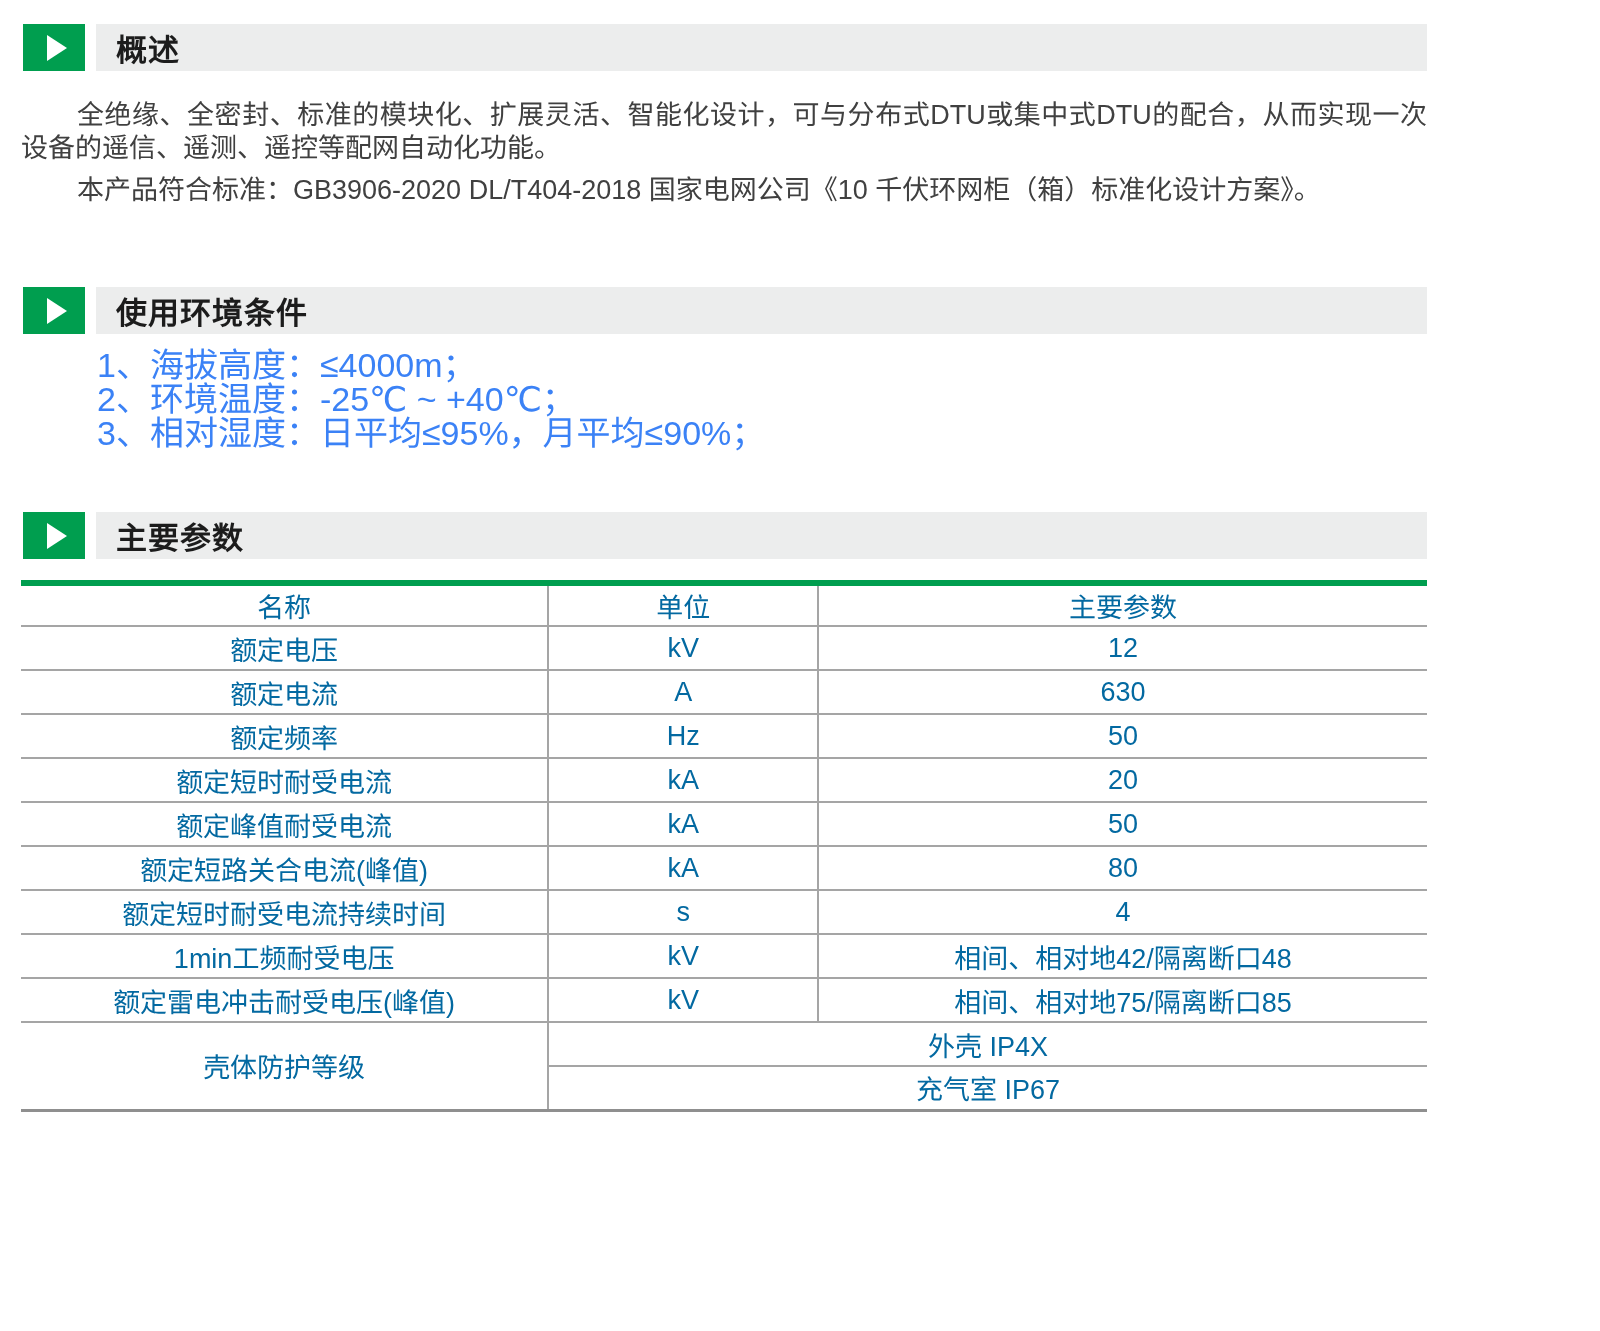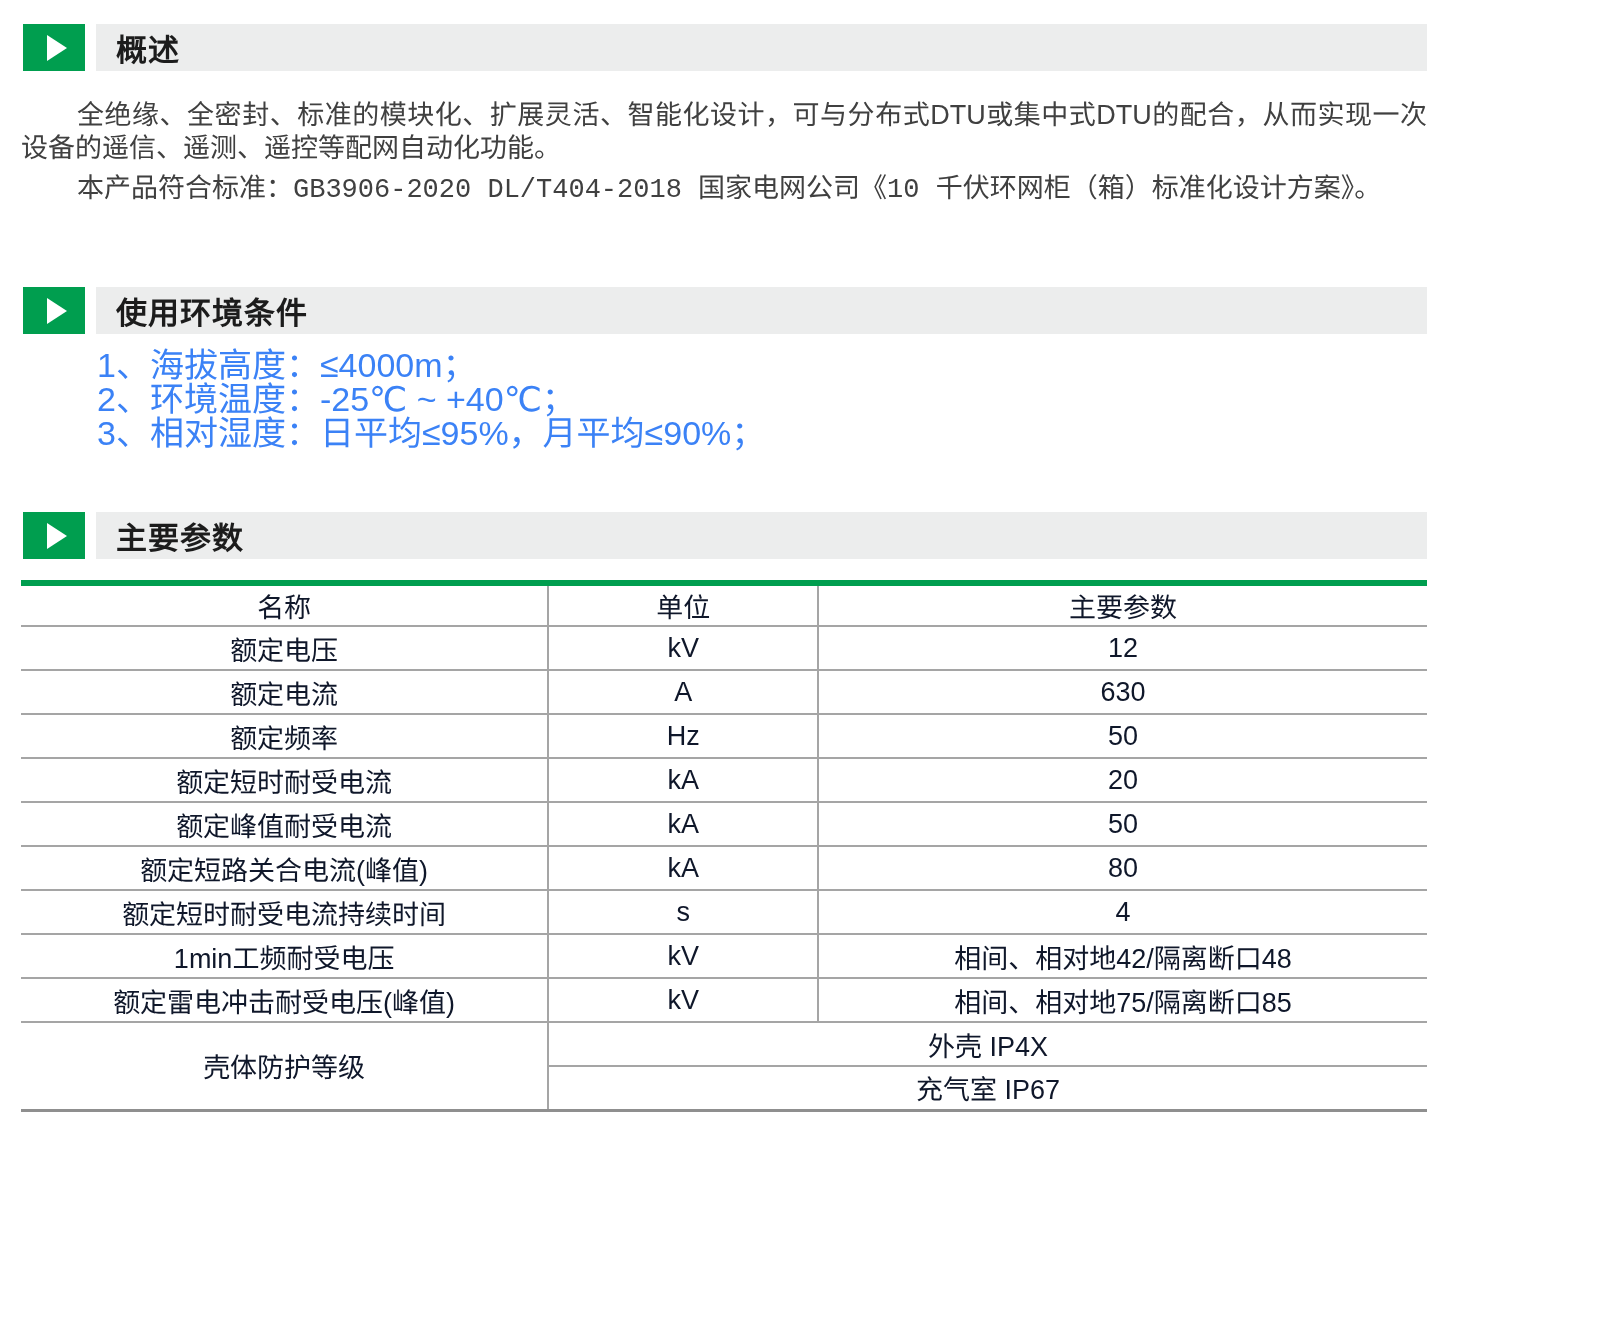--- a/index.html
+++ b/index.html
@@ -56,21 +56,21 @@
 
   
   .paragraphs { margin-top: 28px; }
   .paragraphs p {
     font-size: 27px;
     line-height: 33px;
     text-indent: 56px;
     text-align: justify;
     color: #404040;
   }
-  .paragraphs p.standards { margin-top: 9px; font-family: Liberation Mono, monospace; }
+  .paragraphs p.standards { margin-top: 9px; }
 
   
   .env-list {
     margin-top: 14px;
     list-style: none;
     padding-left: 76px;
   }
   .env-list li {
     font-size: 34px;
     line-height: 34px;
@@ -85,21 +85,21 @@
     border-top: 6px solid #009E4F;
     border-bottom: 3px solid #8f8f8f;
     table-layout: fixed;
   }
   .params col.c1 { width: 37.5%; }
   .params col.c2 { width: 19.2%; }
   .params col.c3 { width: 43.3%; }
   .params th, .params td {
     font-size: 27px;
     font-weight: normal;
-    color: #0f172a;
+    color: #0369a1;
     text-align: center;
     vertical-align: middle;
     height: 44px;
     padding: 0 6px;
   }
   .params th { height: 43px; }
   .params th:not(:last-child),
   .params td.divider {
     border-right: 2px solid #a5a5a5;
   }

